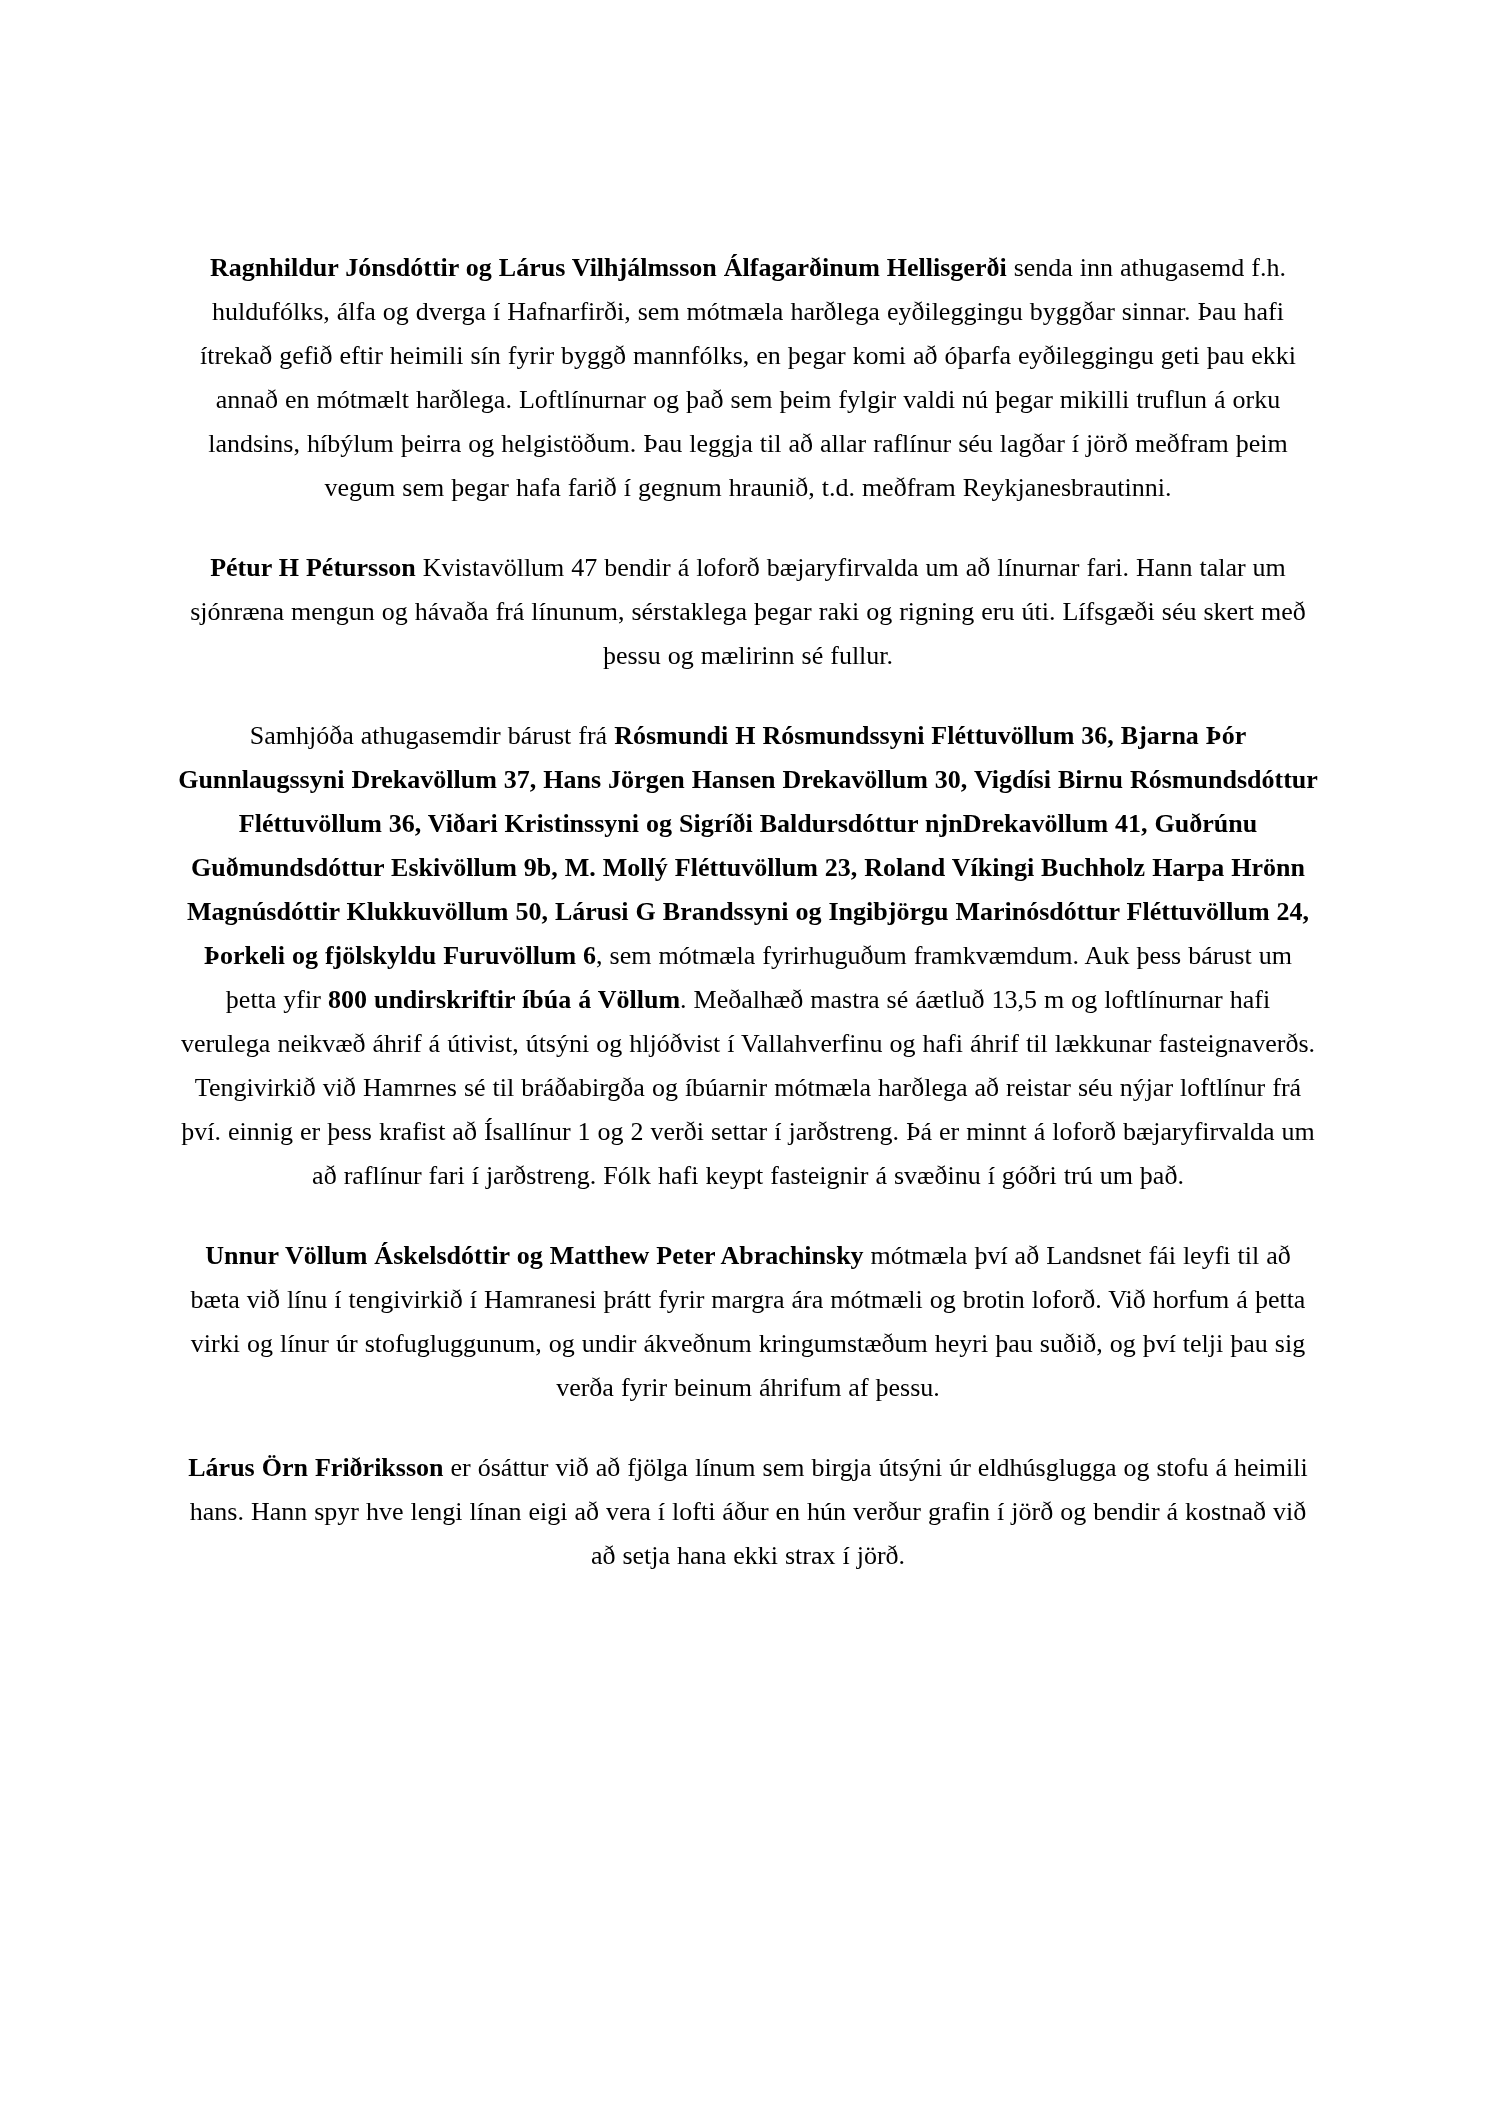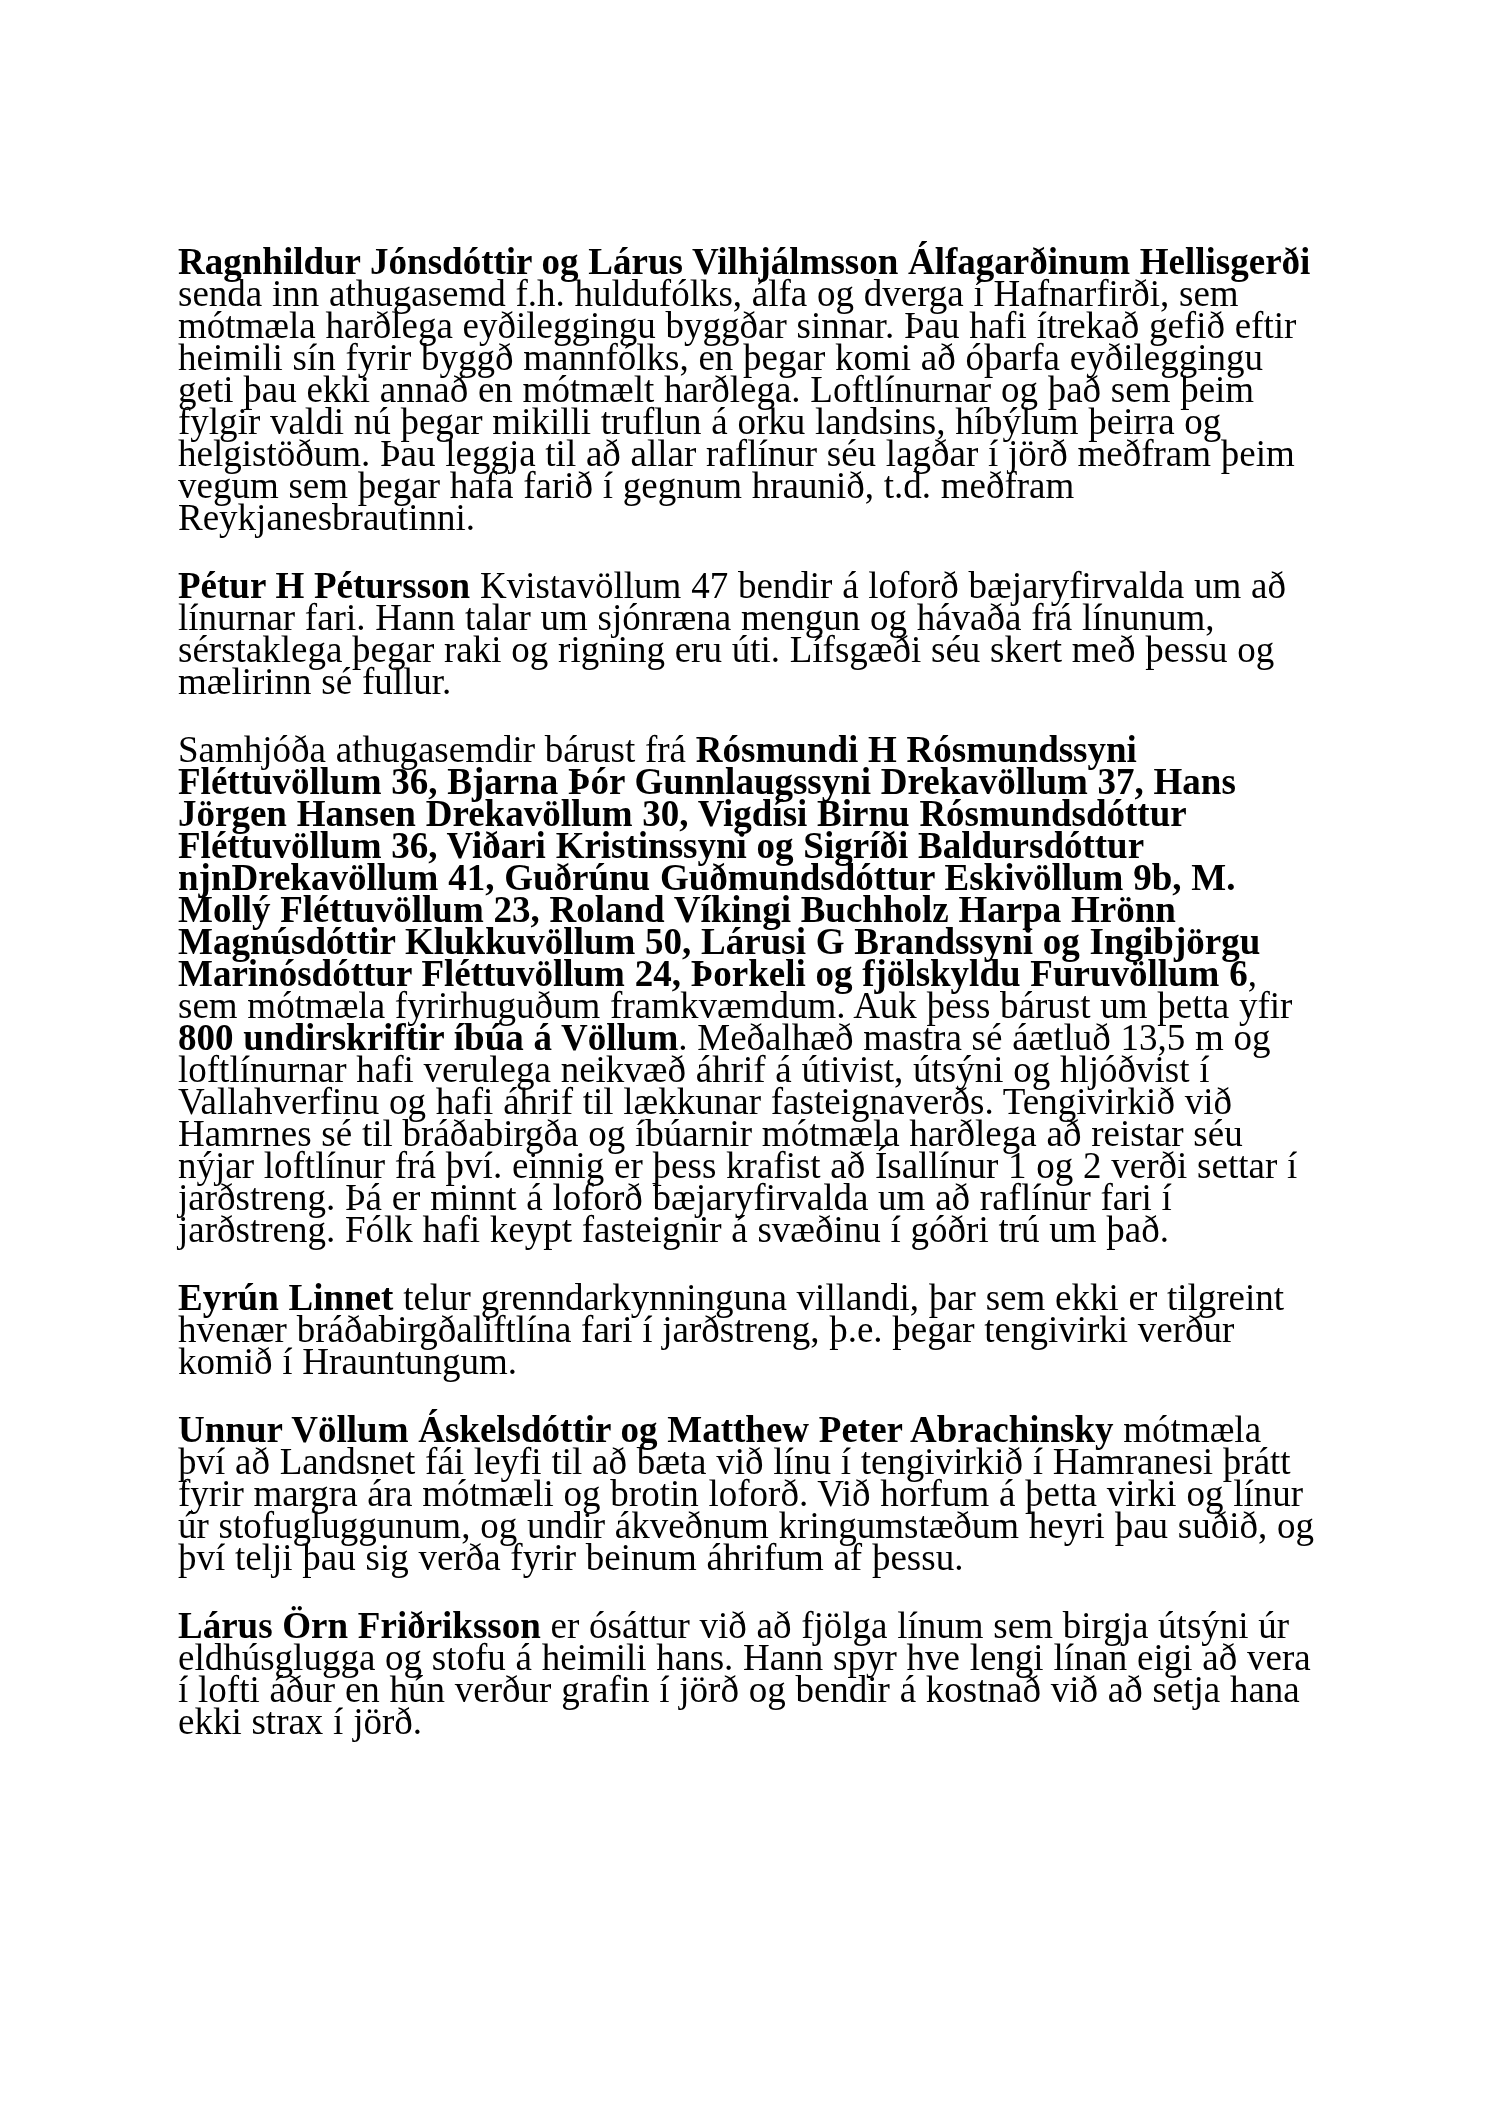--- a/index.html
+++ b/index.html
@@ -24,35 +24,34 @@
     background: #ffffff;
     overflow: hidden;
   }
   .doc-body {
     position: absolute;
     left: 178px;
     top: 246px;
     width: 1140px;
   }
   .para {
-    font-size: 37px;
-    line-height: 32px;
+    font-size: 26px;
+    line-height: 44px;
     margin: 0 0 36px 0;
-    text-align: left;
+    text-align: center;
     word-spacing: 0.5px;
   }
   .para b {
     font-weight: bold;
   }
 </style>
 </head>
 <body>
 
 <div class="page">
   <main class="doc-body">
     <p class="para"><b>Ragnhildur Jónsdóttir og Lárus Vilhjálmsson Álfagarðinum Hellisgerði</b><span> senda inn athugasemd f.h. huldufólks, álfa og dverga í Hafnarfirði, sem mótmæla harðlega eyðileggingu byggðar sinnar. Þau hafi ítrekað gefið eftir heimili sín fyrir byggð mannfólks, en þegar komi að óþarfa eyðileggingu geti þau ekki annað en mótmælt harðlega. Loftlínurnar og það sem þeim fylgir valdi nú þegar mikilli truflun á orku landsins, híbýlum þeirra og helgistöðum. Þau leggja til að allar raflínur séu lagðar í jörð meðfram þeim vegum sem þegar hafa farið í gegnum hraunið, t.d. meðfram Reykjanesbrautinni.</span></p>
     <p class="para"><b>Pétur H Pétursson</b><span> Kvistavöllum 47 bendir á loforð bæjaryfirvalda um að línurnar fari. Hann talar um sjónræna mengun og hávaða frá línunum, sérstaklega þegar raki og rigning eru úti. Lífsgæði séu skert með þessu og mælirinn sé fullur.</span></p>
     <p class="para"><span>Samhjóða athugasemdir bárust frá </span><b>Rósmundi H Rósmundssyni Fléttuvöllum 36, Bjarna Þór Gunnlaugssyni Drekavöllum 37, Hans Jörgen Hansen Drekavöllum 30, Vigdísi Birnu Rósmundsdóttur Fléttuvöllum 36, Viðari Kristinssyni og Sigríði Baldursdóttur njnDrekavöllum 41, Guðrúnu Guðmundsdóttur Eskivöllum 9b, M. Mollý Fléttuvöllum 23, Roland Víkingi Buchholz Harpa Hrönn Magnúsdóttir Klukkuvöllum 50, Lárusi G Brandssyni og Ingibjörgu Marinósdóttur Fléttuvöllum 24, Þorkeli og fjölskyldu Furuvöllum 6</b><span>,  sem mótmæla fyrirhuguðum framkvæmdum. Auk þess bárust um þetta yfir </span><b>800 undirskriftir íbúa á Völlum</b><span>. Meðalhæð mastra sé áætluð 13,5 m og loftlínurnar hafi verulega neikvæð áhrif á útivist, útsýni og hljóðvist í Vallahverfinu og hafi áhrif til lækkunar fasteignaverðs. Tengivirkið við Hamrnes sé til bráðabirgða og íbúarnir mótmæla harðlega að reistar séu nýjar loftlínur frá því. einnig er þess krafist að Ísallínur 1 og 2 verði settar í jarðstreng. Þá er minnt á loforð bæjaryfirvalda um að raflínur fari í jarðstreng. Fólk hafi keypt fasteignir á svæðinu í góðri trú um það.</span></p>
-    <p class="para"><b>Eyrún Linnet</b><span> telur grenndarkynninguna villandi, þar sem ekki er tilgreint hvenær bráðabirgðaliftlína fari í jarðstreng, þ.e. þegar tengivirki verður komið í Hrauntungum.</span></p>
     <p class="para"><b>Unnur Völlum Áskelsdóttir og Matthew Peter Abrachinsky</b><span> mótmæla því að Landsnet fái leyfi til að bæta við línu í tengivirkið í Hamranesi þrátt fyrir margra ára mótmæli og brotin loforð. Við horfum á þetta virki og línur úr stofugluggunum, og undir ákveðnum kringumstæðum heyri þau suðið, og því telji þau sig verða fyrir beinum áhrifum af þessu.</span></p>
     <p class="para"><b>Lárus Örn Friðriksson</b><span> er ósáttur við að fjölga línum sem birgja útsýni úr eldhúsglugga og stofu á heimili hans.  Hann spyr hve lengi línan eigi að vera í lofti áður en hún verður grafin í jörð og bendir á kostnað við að setja hana ekki strax í jörð.</span></p>
   </main>
 </div>
 
 </body></html>

